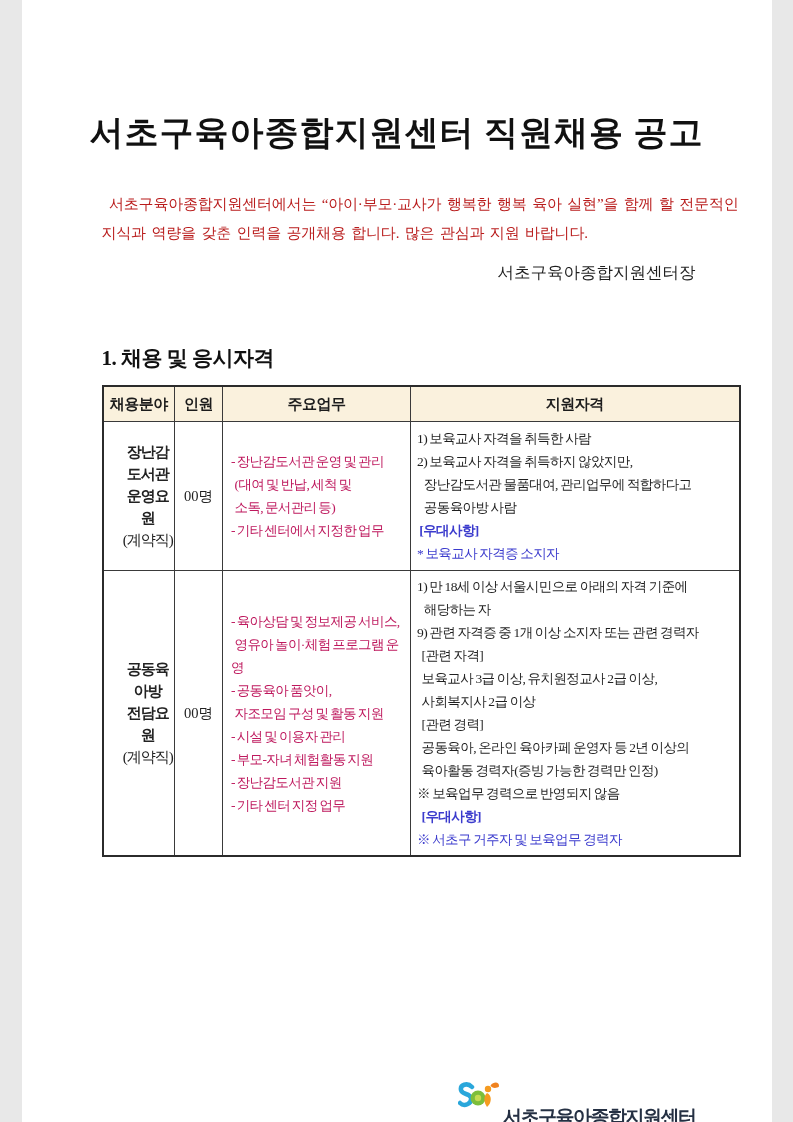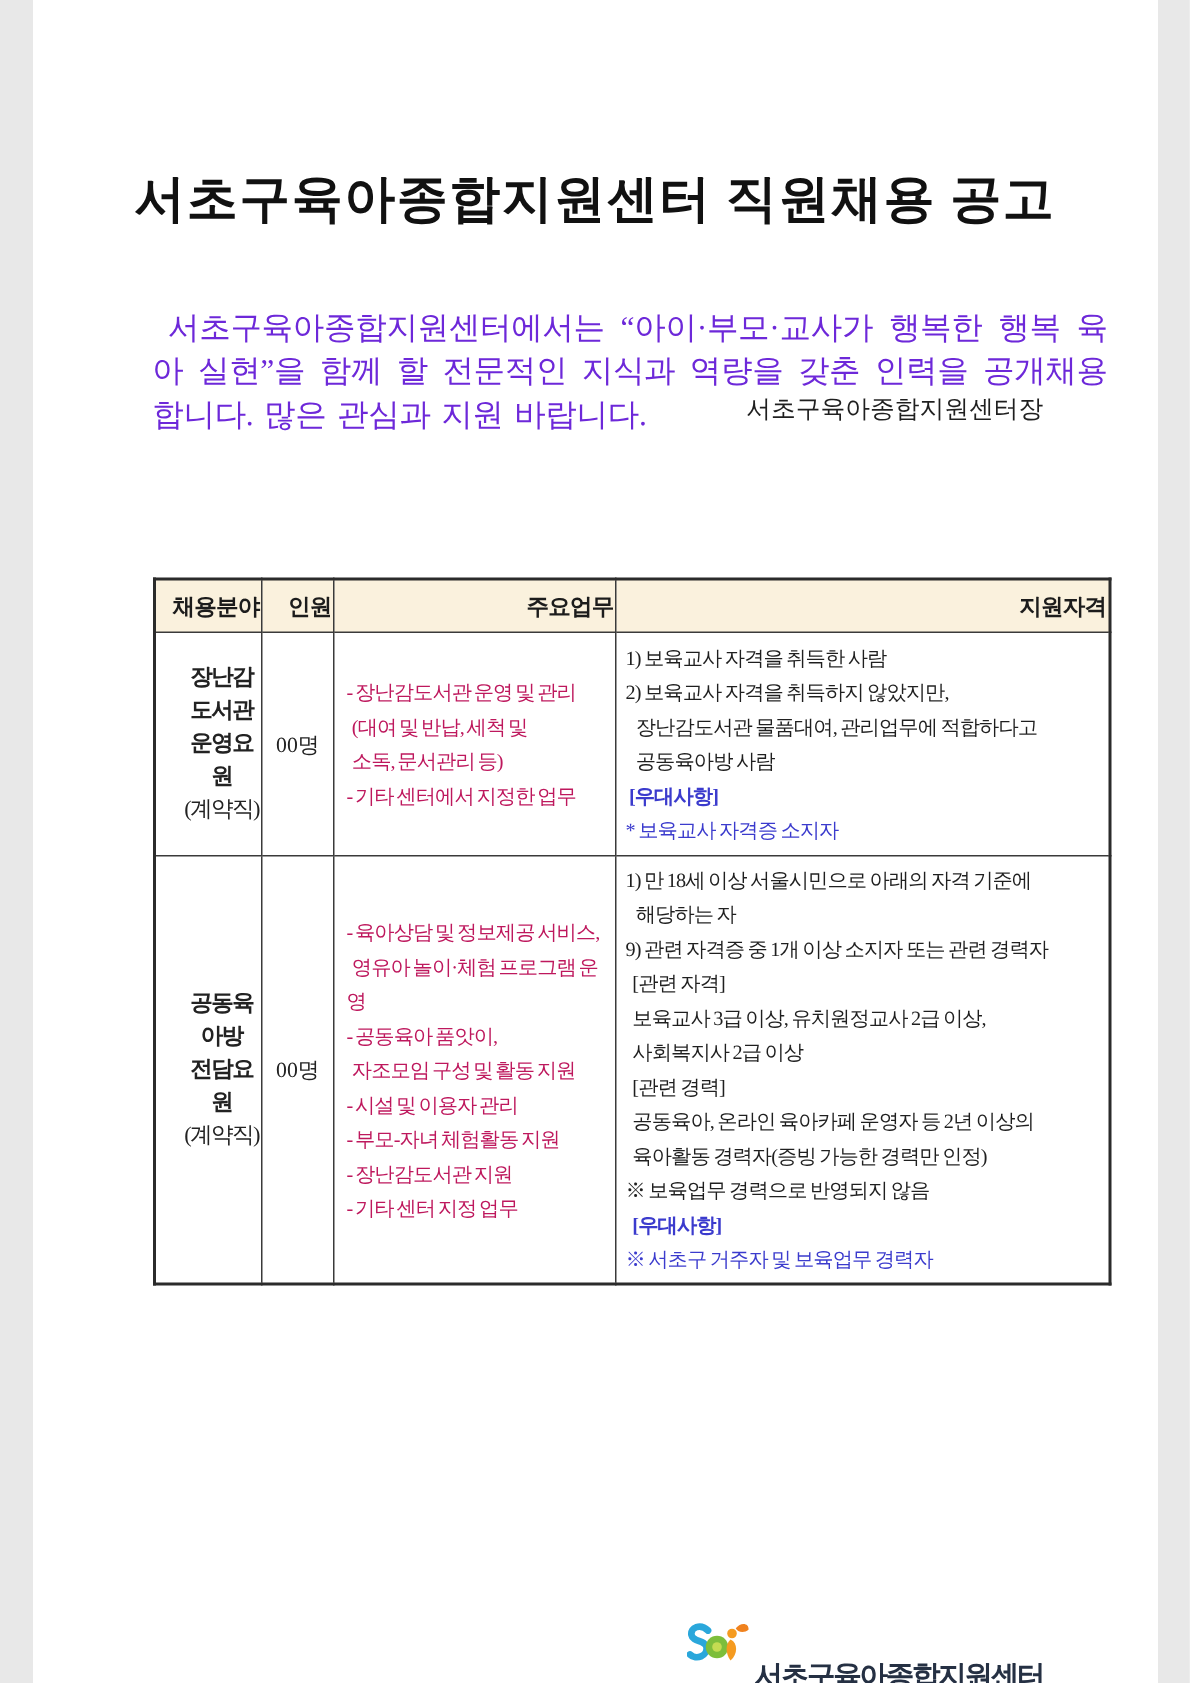--- a/index.html
+++ b/index.html
@@ -13,27 +13,27 @@
     overflow:hidden;
   }
   .doc-title {
     position:absolute; top:110px; left:0; right:0;
     text-align:center;
     font-size:34px; font-weight:bold;
     letter-spacing:1px;
     color:#111;
   }
   .intro {
-    position:absolute; top:204px; left:80px; width:637px;
-    font-size:21px; line-height:29px;
+    position:absolute; top:190px; left:80px; width:637px;
+    font-size:15px; line-height:29px;
     text-align:justify;
     text-indent:0.5em;
     letter-spacing:-0.2px;
     word-spacing:2px;
-    color:#6d28d9;
+    color:#b91c1c;
   }
   .date-block {
     position:absolute; top:258px; right:76px;
     text-align:right;
     font-size:16.5px; line-height:30px;
     color:#1f1f1f;
   }
   .section-heading {
     position:absolute; top:344px; left:80px;
     font-size:21px; font-weight:bold;
@@ -49,21 +49,20 @@
   table.recruit, table.recruit th, table.recruit td {
     border:1px solid #3a3a3a;
   }
   table.recruit { border:2px solid #2b2b2b; }
   table.recruit th {
     background:#faf1dd;
     height:32px;
     font-size:15px; font-weight:bold;
     color:#1c1c1c;
     letter-spacing:-0.5px;
-    text-align:right;
   }
   td.cell-field {
     text-align:center; vertical-align:middle;
     font-size:15px; line-height:22px;
     letter-spacing:-1px;
     padding-left:19px;
   }
   td.cell-field .field-title { font-weight:bold; white-space:pre-line; }
   td.cell-field .field-note  { font-weight:normal; }
   td.cell-count {
@@ -108,20 +107,21 @@
 <div class="page">
 
   <div class="doc-title">서초구육아종합지원센터 직원채용 공고</div>
 
   <div class="intro">서초구육아종합지원센터에서는 “아이·부모·교사가 행복한 행복 육아 실현”을 함께 할 전문적인 지식과 역량을 갖춘 인력을 공개채용 합니다. 많은 관심과 지원 바랍니다.</div>
 
   <div class="date-block">
     <div>서초구육아종합지원센터장</div>
   </div>
 
+  <div class="section-heading">1. 채용 및 응시자격</div>
 
   <table class="recruit">
     <colgroup>
       <col style="width:72px">
         <col style="width:48px">
         <col style="width:188px">
         <col style="width:329px">
     </colgroup>
     <thead>
       <tr>

